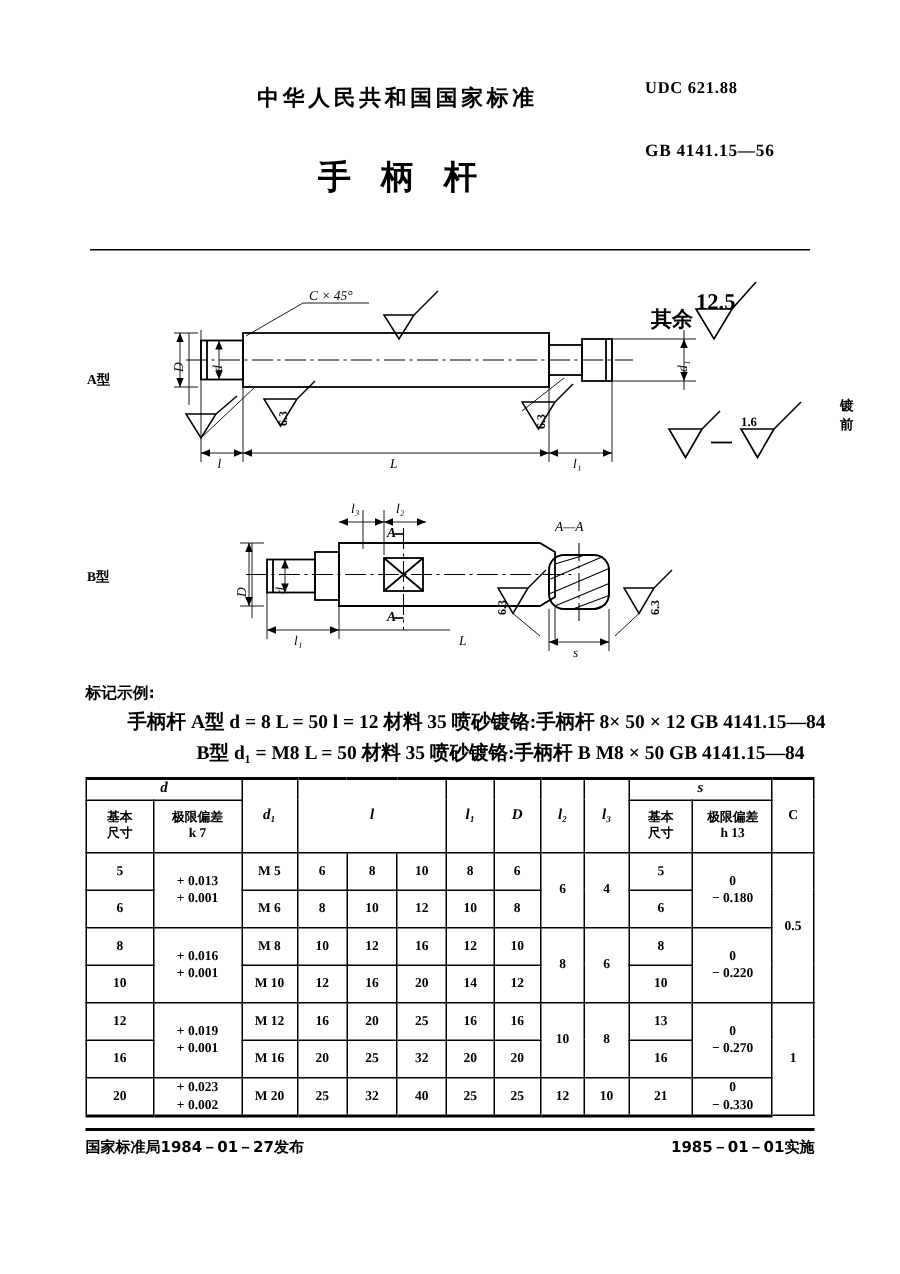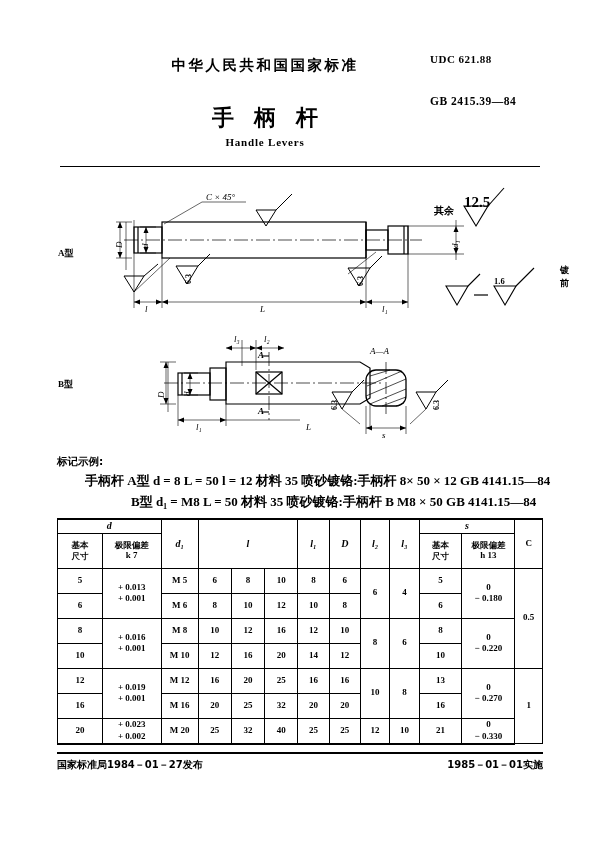--- a/index.html
+++ b/index.html
@@ -84,23 +84,22 @@
   }
   .footwrap{position:absolute;left:0;top:0;width:600px;}
 </style>
 </head>
 <body>
 
 <div class="page">
 
   <div class="cn-title">中华人民共和国国家标准</div>
   <div class="udc">UDC 621.88</div>
-  <div class="gbno">GB 2415.39—84</div>
+  <div class="gbno">GB 4141.15—56</div>
   <div class="main-title">手柄杆</div>
-  <div class="en-title">Handle Levers</div>
   <div class="hdr-rule"></div>
 
   <div class="dwg">
     <svg width="480" height="270" viewBox="0 0 480 270">
       <g stroke="#000" fill="none" stroke-width="1.2">
 
         <rect x="74" y="47" width="28" height="26"></rect>
         <line x1="78" y1="47" x2="78" y2="73"></line>
 
         <rect x="102" y="42" width="204" height="36"></rect>
@@ -302,21 +301,21 @@
     <span class="lbl lbl-i vlbl" style="left:54px;top:68px;">D</span>
     <span class="lbl lbl-i vlbl" style="left:80px;top:68px;">d</span>
     <span class="lbl lbl-i vlbl" style="left:390px;top:68px;">d₁</span>
     <span class="lbl lbl-i" style="left:85px;top:124px;">l</span>
     <span class="lbl lbl-i" style="left:200px;top:124px;">L</span>
     <span class="lbl lbl-i" style="left:322px;top:124px;">l₁</span>
 
     <span class="lbl lbl-b vlbl" style="left:124px;top:104px;font-size:8px;">6.3</span>
     <span class="lbl lbl-b vlbl" style="left:296px;top:106px;font-size:8px;">6.3</span>
     <span class="lbl lbl-b" style="left:404px;top:14px;font-size:15px;">12.5</span>
-    <span class="lbl lbl-b" style="left:374px;top:24px;font-size:10px;font-family:'DejaVu Sans',sans-serif;">其余</span>
+    <span class="lbl lbl-b" style="left:374px;top:24px;font-size:14px;font-family:'DejaVu Sans',sans-serif;">其余</span>
     <span class="lbl lbl-b" style="left:434px;top:96px;font-size:8.5px;">1.6</span>
     <span class="lbl lbl-b" style="left:452px;top:84px;font-size:9px;font-family:'DejaVu Sans',sans-serif;margin-left:48px;">镀前</span>
 
     <span class="lbl lbl-i vlbl" style="left:96px;top:218px;">D</span>
     <span class="lbl lbl-i vlbl" style="left:122px;top:216px;">d₁</span>
     <span class="lbl lbl-i" style="left:136px;top:242px;">l₁</span>
     <span class="lbl lbl-i" style="left:246px;top:242px;">L</span>
     <span class="lbl lbl-i" style="left:174px;top:154px;">l₃</span>
     <span class="lbl lbl-i" style="left:204px;top:154px;">l₂</span>
     <span class="lbl lbl-i lbl-b" style="left:198px;top:170px;">A</span>

